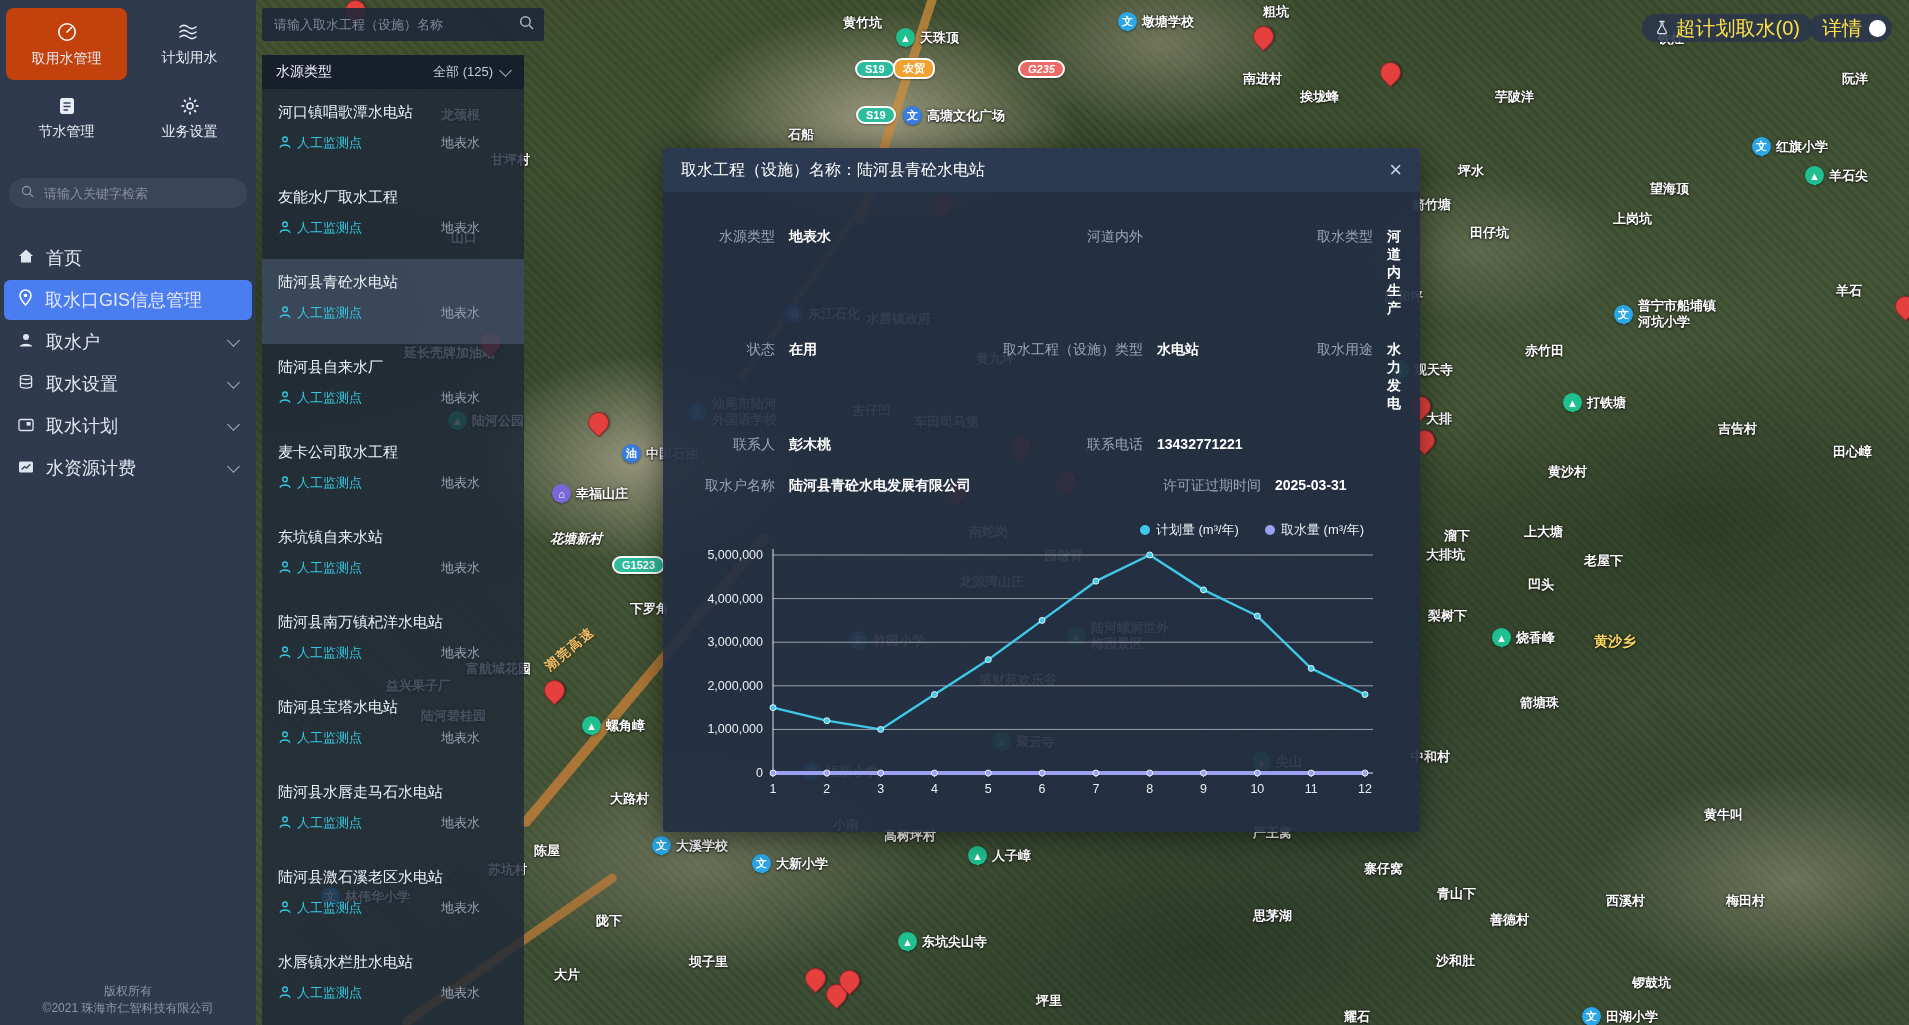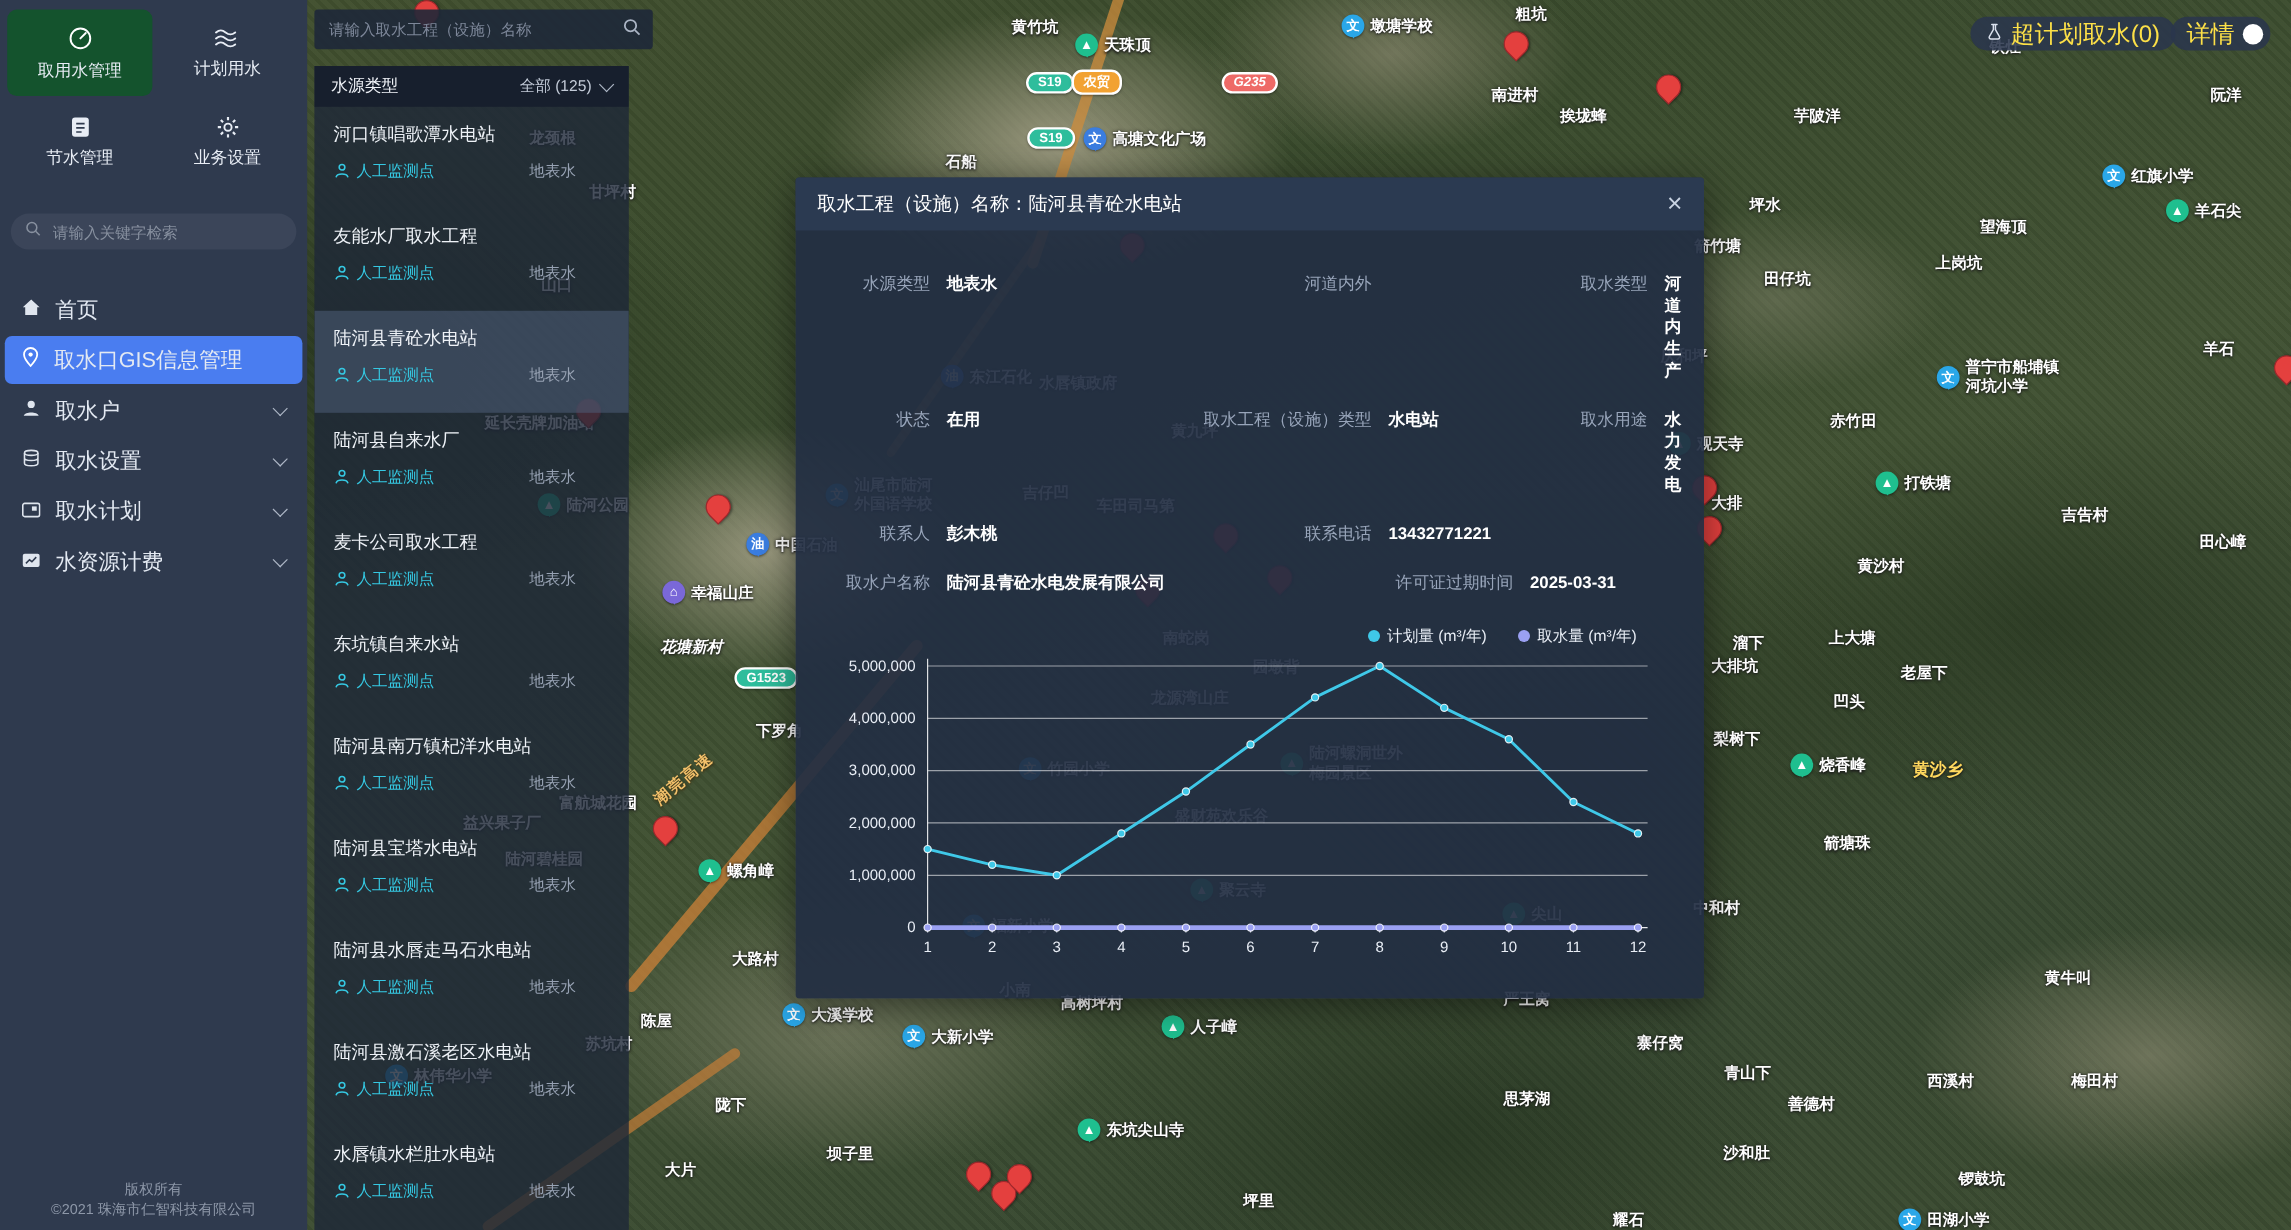--- a/index.html
+++ b/index.html
@@ -39,21 +39,21 @@
   .badge.g{background:#2ebd9c;} .badge.r{background:#ee6a67;font-style:italic;} .badge.o{background:#f2a232;}
   
   .toppill{position:absolute;top:14px;height:28px;background:rgba(42,54,76,.88);border-radius:15px;
     display:flex;align-items:center;gap:7px;padding:0 13px;color:#fde047;font-size:20px;z-index:9;}
   
   #sidebar{position:absolute;left:0;top:0;width:256px;height:1025px;background:#2f3a4e;z-index:10;
     display:flex;flex-direction:column;}
   .mod-grid{display:grid;grid-template-columns:1fr 1fr;gap:2px;padding:8px 6px 10px;}
   .mod-tile{height:72px;border-radius:8px;display:flex;flex-direction:column;align-items:center;
     justify-content:center;gap:7px;color:#e8edf5;font-size:14px;cursor:pointer;}
-  .mod-tile.active{background:#14532d;}
+  .mod-tile.active{background:#c2410c;}
   .mod-tile svg{display:block;}
   .side-search{margin:14px 9px 10px;height:30px;background:#3b4559;border-radius:16px;display:flex;
     align-items:center;padding:0 12px;gap:8px;}
   .side-search input{background:transparent;border:none;outline:none;color:#dfe5ee;font-size:13px;width:100%;}
   .side-search input::placeholder{color:#87909f;}
   .menu{margin-top:18px;}
   .menu-item{height:40px;margin:2px 4px;border-radius:6px;display:flex;align-items:center;gap:12px;
     padding:0 14px;color:#e3e9f2;font-size:18px;cursor:pointer;}
   .menu-item.active{background:#4a7df0;}
   .menu-item .grow{flex:1;}

